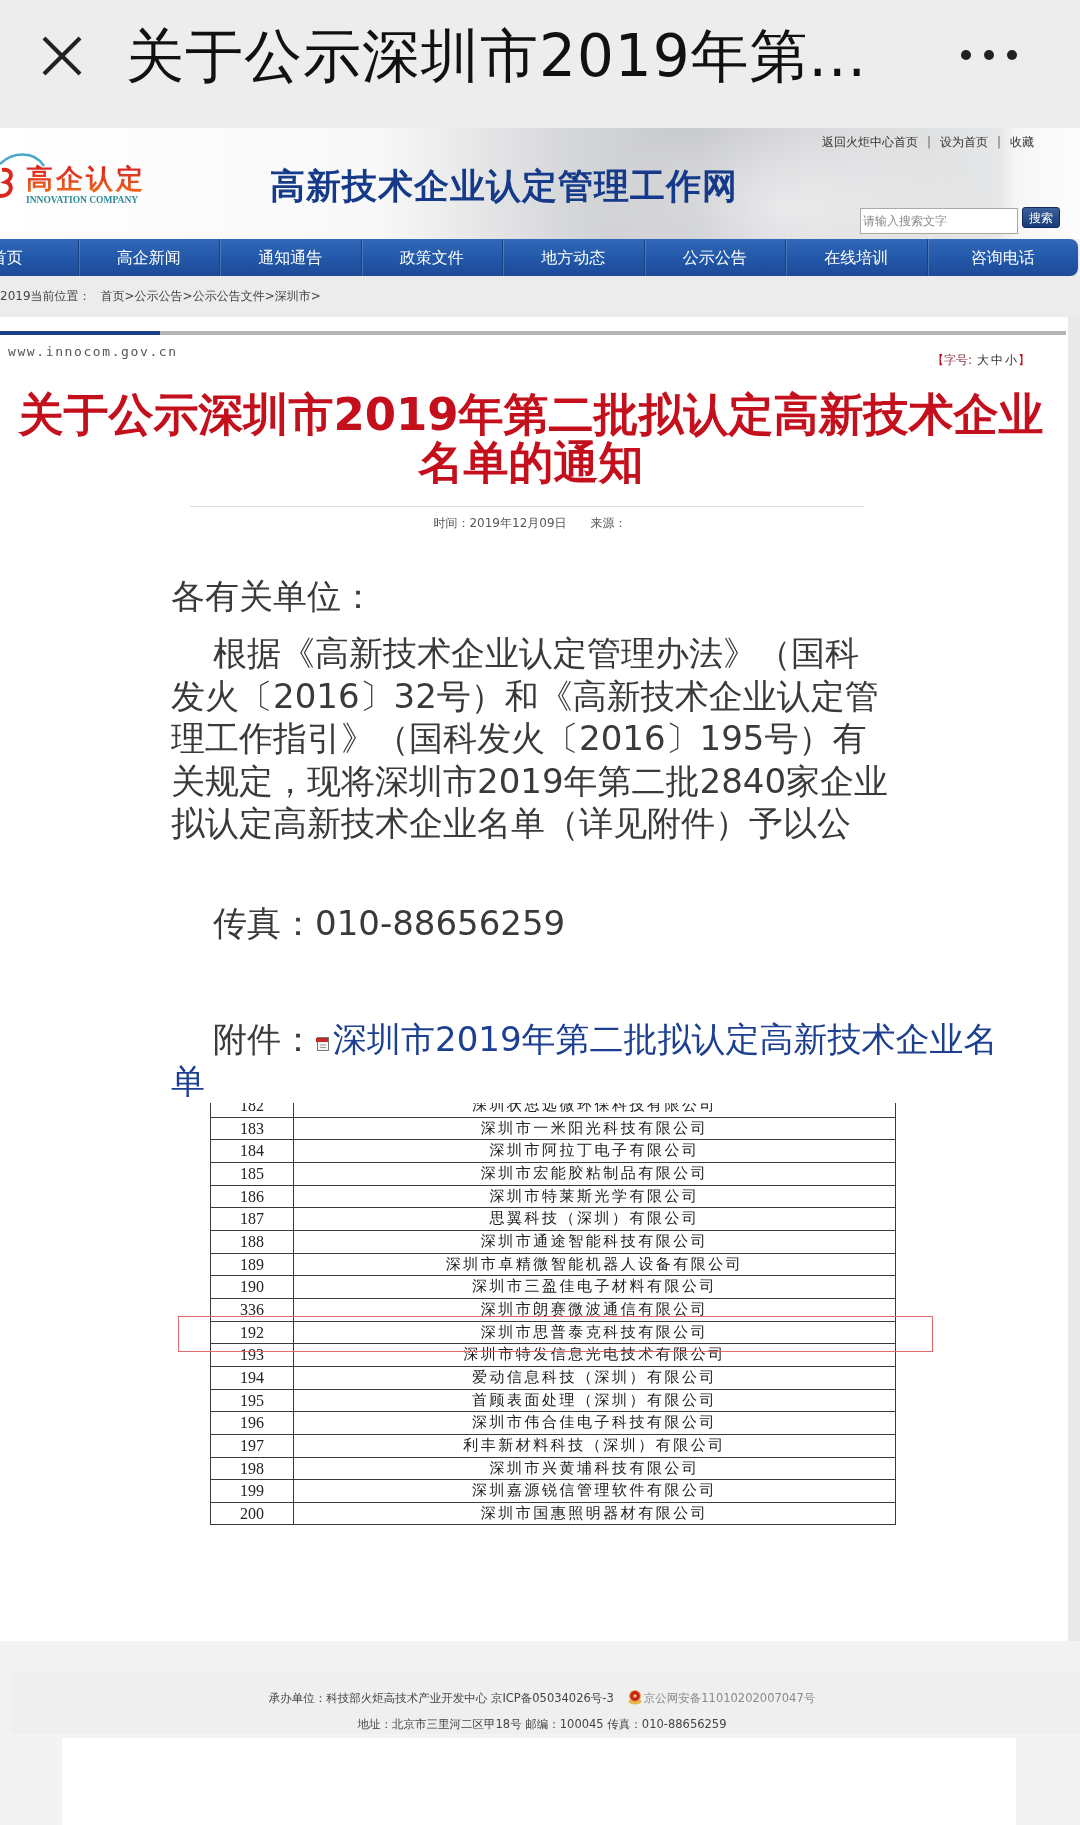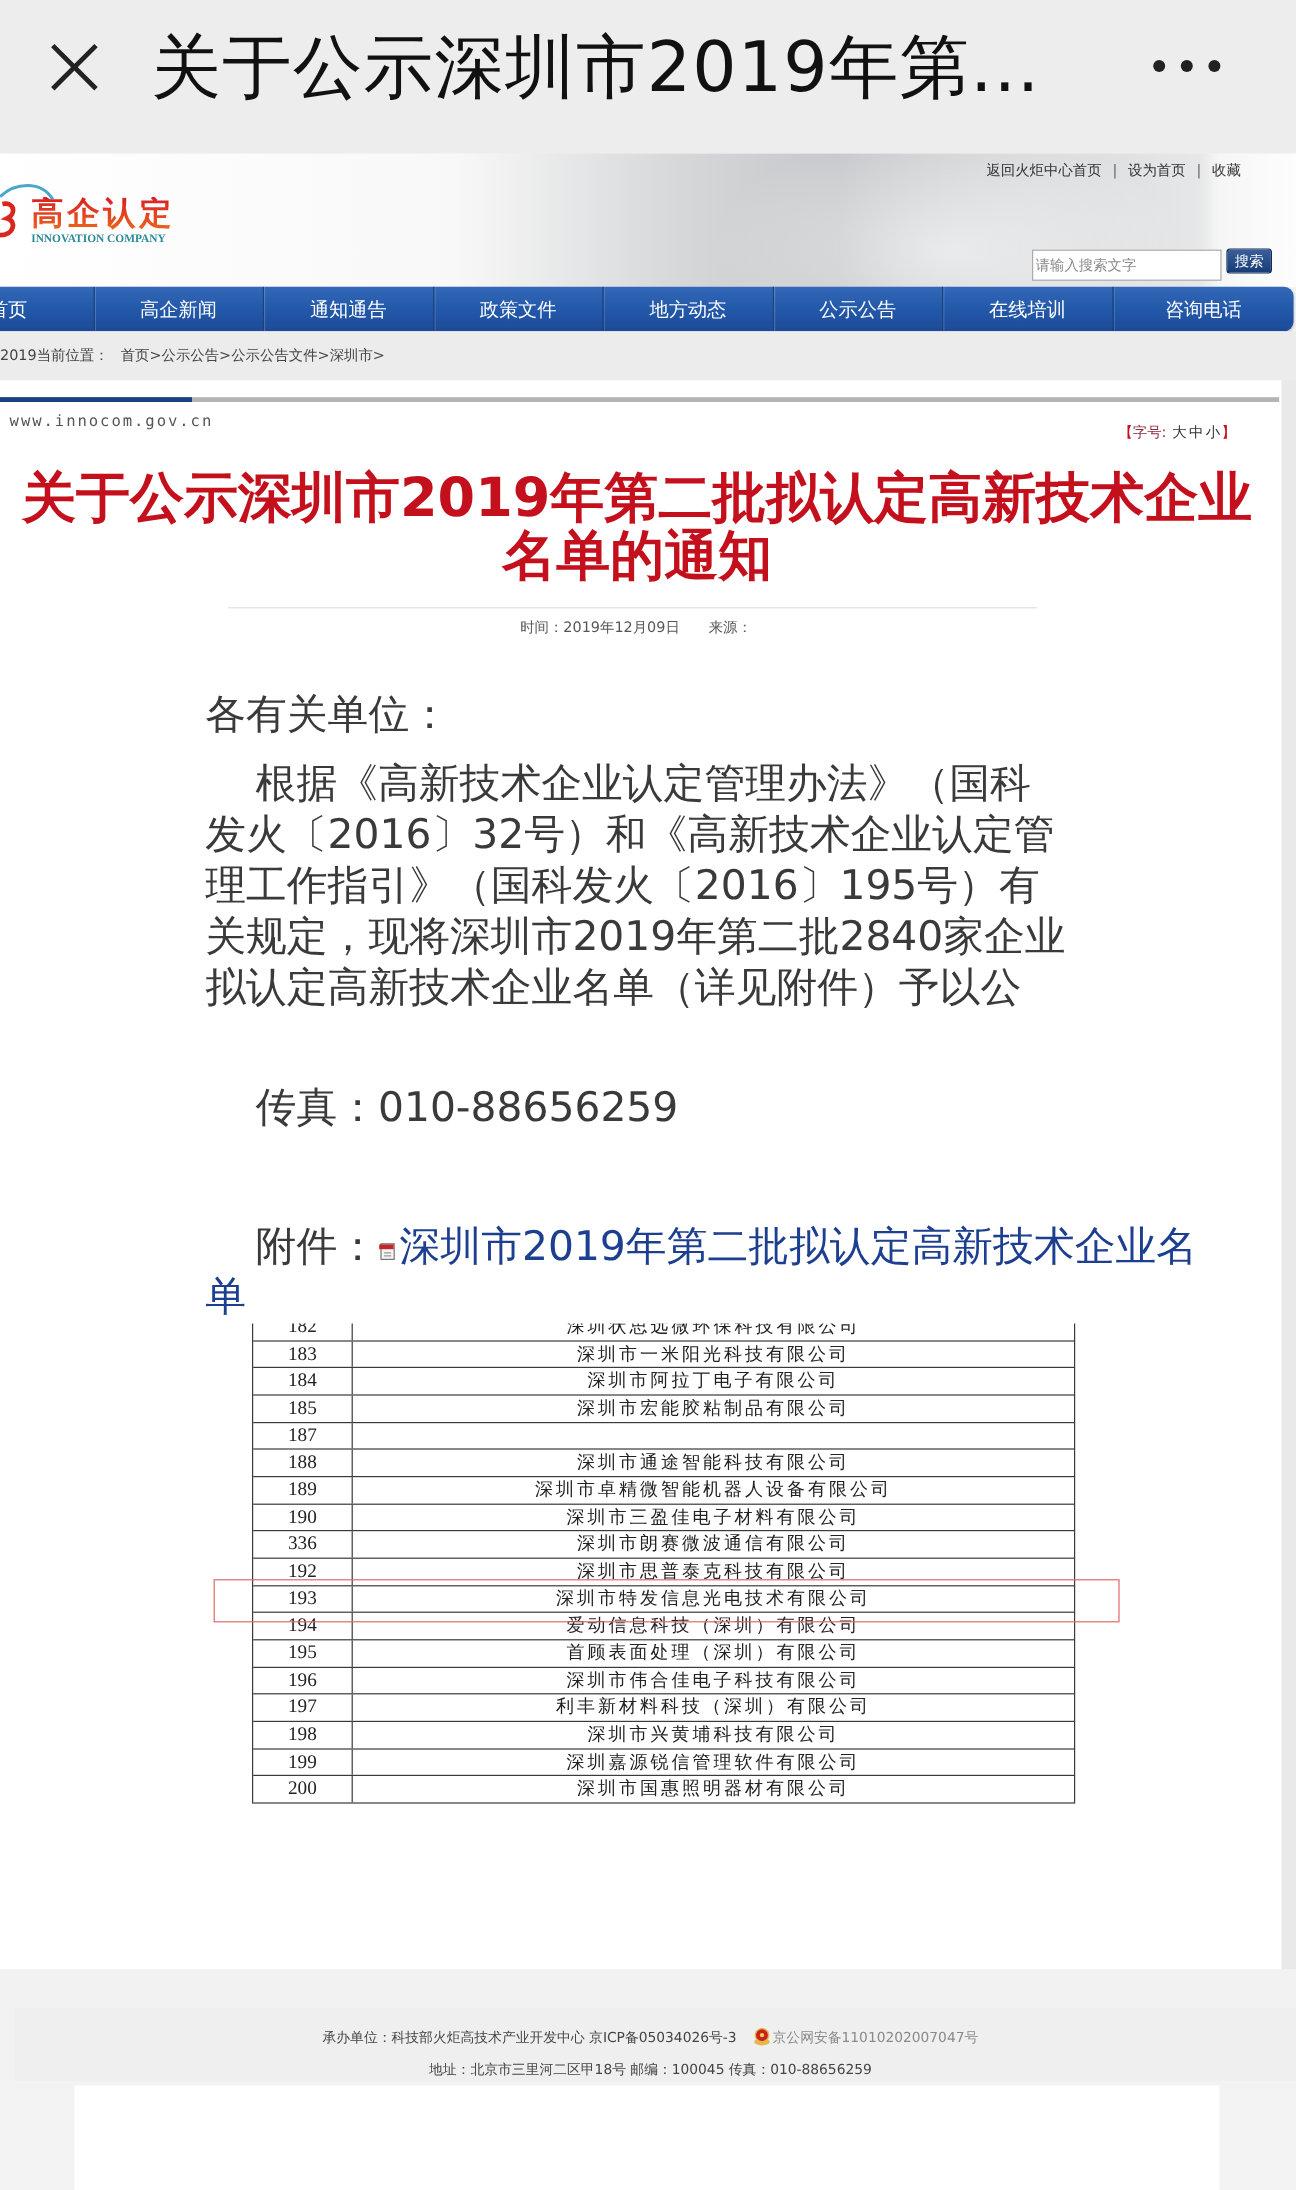--- a/index.html
+++ b/index.html
@@ -162,20 +162,21 @@
 </div>
 
 <div id="site-header" class="abs">
   <div class="streak"></div>
   <svg id="logo-swirl" class="abs" width="46" height="50" viewBox="0 0 46 50">
     <path d="M0 14 C 12 2, 34 0, 44 16" fill="none" stroke="#4aa7c9" stroke-width="2.5"></path>
     <path d="M2 20 C 12 18, 14 28, 6 32 C 14 34, 12 46, 0 46" fill="none" stroke="#d9261e" stroke-width="4"></path>
   </svg>
   <div id="logo-cn" class="abs">高企认定</div>
   <div id="logo-en" class="abs">INNOVATION COMPANY</div>
+  <div id="site-title" class="abs">高新技术企业认定管理工作网</div>
 
   <div id="top-links" class="abs">
     <a href="#">返回火炬中心首页</a><span class="sep">|</span><a href="#">设为首页</a><span class="sep">|</span><a href="#">收藏</a>
   </div>
 
   <input id="search-input" class="abs" type="text" placeholder="请输入搜索文字" style="">
   <div id="search-btn" class="abs">搜索</div>
 </div>
 
 <div id="main-nav" class="abs">
@@ -248,21 +249,26 @@
       </div>
     <div class="trow">
         <div class="cell-no">184</div>
         <div class="cell-name">深圳市阿拉丁电子有限公司</div>
       </div>
     <div class="trow">
         <div class="cell-no">185</div>
         <div class="cell-name">深圳市宏能胶粘制品有限公司</div>
       </div>
     <div class="trow">
+        <div class="cell-no">186</div>
+        <div class="cell-name">深圳市特莱斯光学有限公司</div>
+      </div>
+    <div class="trow">
         <div class="cell-no">187</div>
+        <div class="cell-name">思翼科技（深圳）有限公司</div>
       </div>
     <div class="trow">
         <div class="cell-no">188</div>
         <div class="cell-name">深圳市通途智能科技有限公司</div>
       </div>
     <div class="trow">
         <div class="cell-no">189</div>
         <div class="cell-name">深圳市卓精微智能机器人设备有限公司</div>
       </div>
     <div class="trow">

